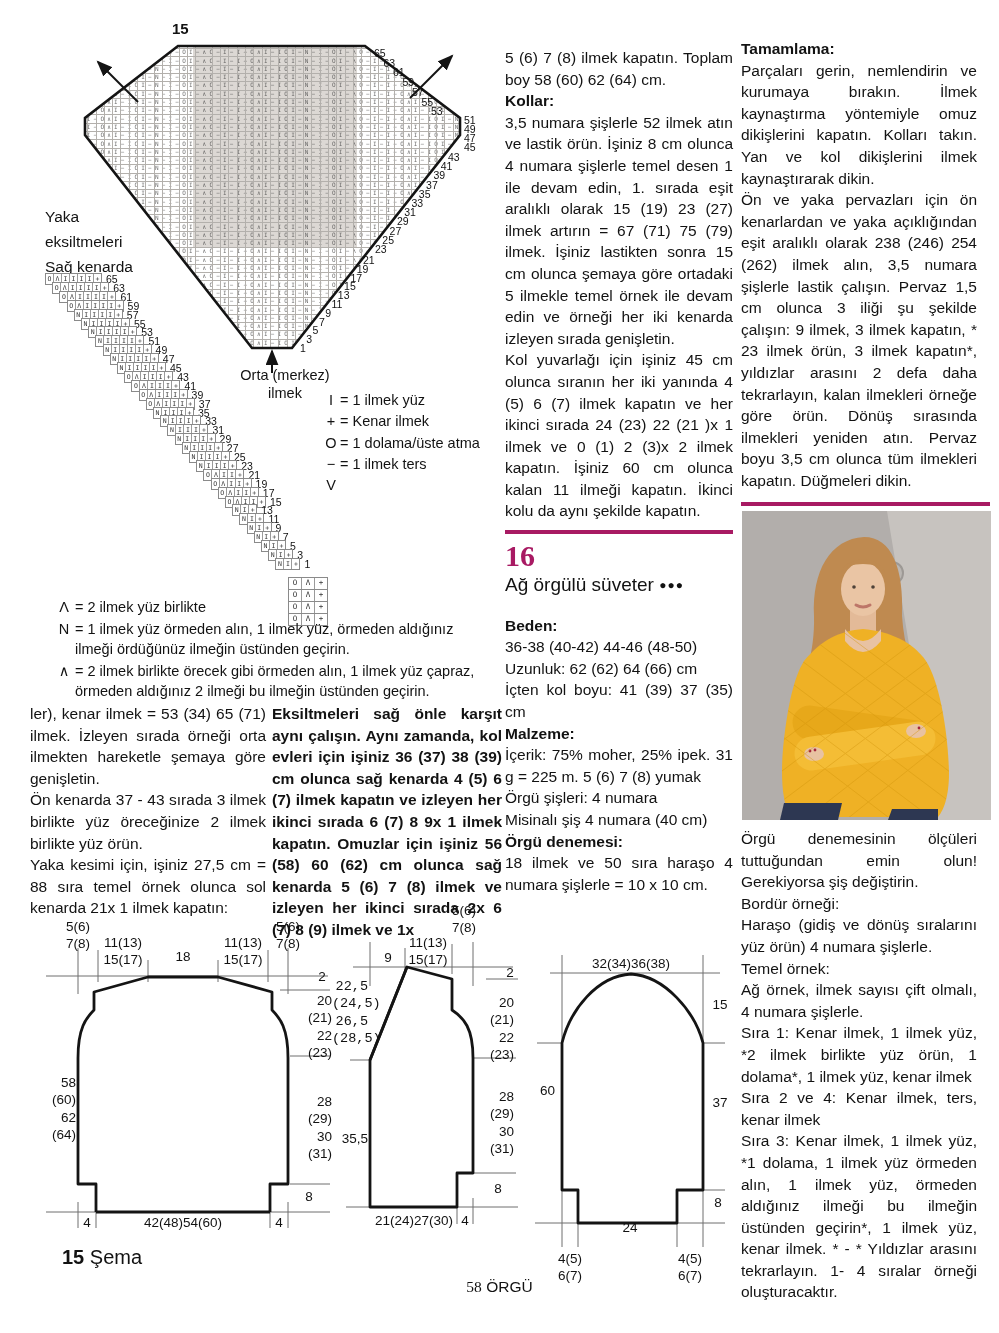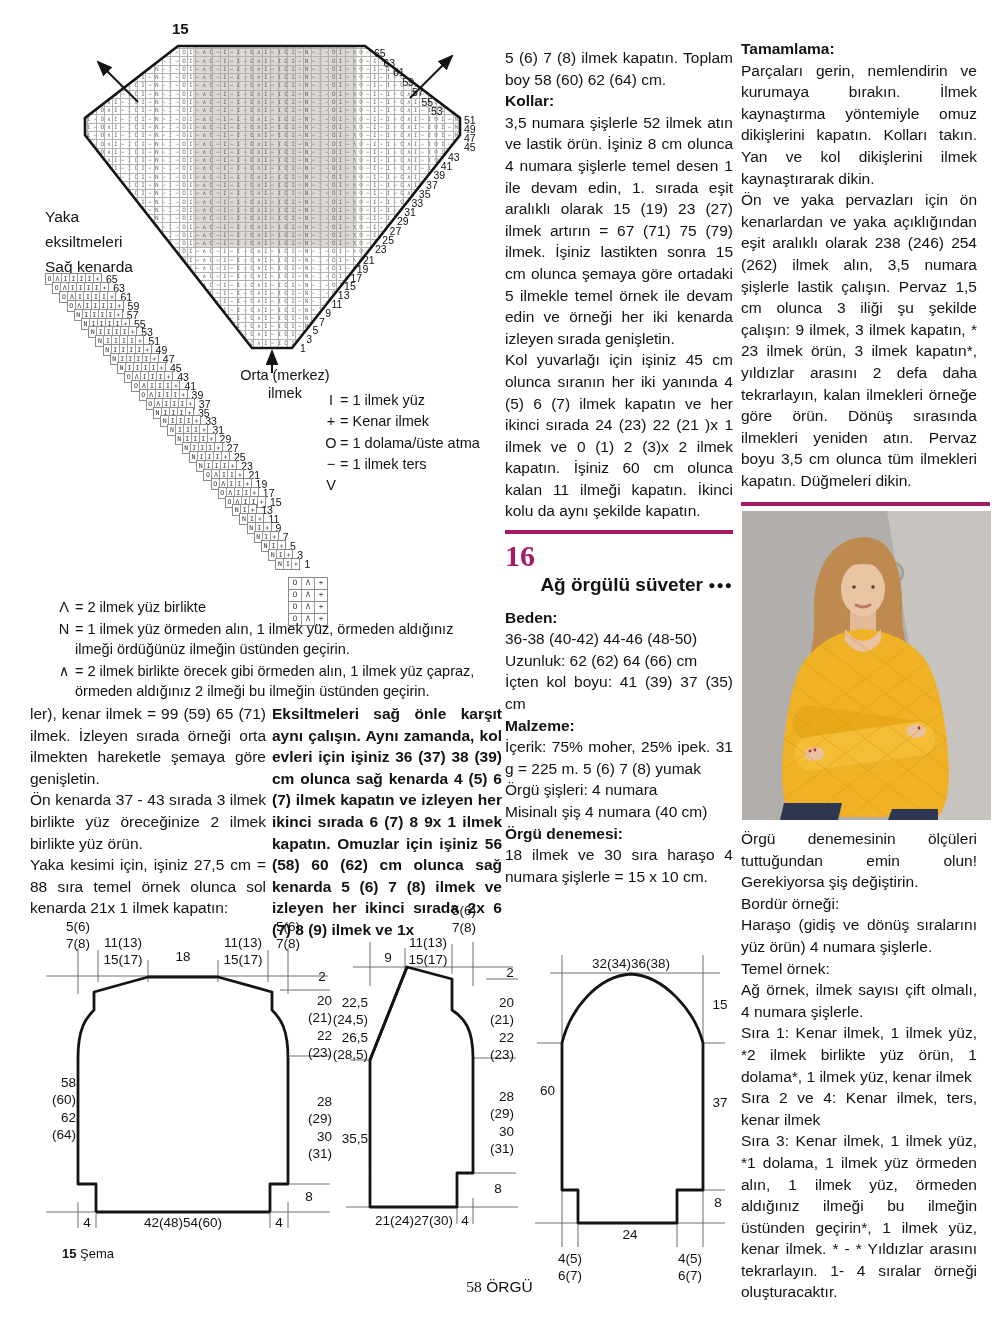--- a/index.html
+++ b/index.html
@@ -6,21 +6,21 @@
   .page{position:relative;width:999px;height:1333px;background:#fff;overflow:hidden;
         font-family:"Liberation Sans",sans-serif;color:#121212;}
   .abs{position:absolute;}
   
   .textcol{position:absolute;text-align:justify;font-size:15.5px;line-height:21.6px;}
   .textcol p{margin:0;}
   .textcol p.b{font-weight:bold;text-align:left;}
   .rule{height:3.5px;background:#a81a63;}
   .sec-num{font-family:"Liberation Serif",serif;font-weight:bold;font-size:30px;
            color:#a81a63;line-height:30px;margin:7px 0 2px 0;}
-  .sec-title{font-weight:bold;font-size:19px;line-height:24px;margin-bottom:10px;text-align:right;}
+  .sec-title{font-weight:normal;font-size:19px;line-height:24px;margin-bottom:18px;text-align:left;}
   .sec-title .dots{font-size:12px;letter-spacing:1px;vertical-align:2px;}
   
   .chart-num{position:absolute;left:172px;top:20px;font-size:15px;font-weight:bold;}
   .side-caption{position:absolute;left:45px;top:204px;font-size:15.5px;line-height:25px;white-space:pre-line;}
   .center-label{position:absolute;left:220px;top:366px;width:130px;text-align:center;
                 font-size:14.5px;line-height:18px;white-space:pre-line;}
   #shield-wrap{position:absolute;left:80px;top:40px;width:400px;height:340px;}
   #shield-fill{position:absolute;inset:0;
      clip-path:polygon(98px 6px,285px 6px,380px 78px,380px 95px,212px 308px,172px 308px,5px 95px,5px 78px);}
   #shield-fill .band{position:absolute;left:113px;top:0;width:164px;height:207px;background:#dcd8d4;}
@@ -47,21 +47,21 @@
   .ltxt{flex:1;}
   #notes{position:absolute;left:53px;top:597px;width:430px;font-size:14.5px;line-height:20.5px;}
   .nrow{display:flex;margin-bottom:1px;}
   .nsym{width:22px;text-align:center;flex:none;}
   .ntxt{flex:1;}
   
   .schem{position:absolute;}
   .schem svg{position:absolute;inset:0;overflow:visible;}
   .sl{position:absolute;font-size:13.5px;line-height:17.3px;text-align:center;white-space:pre-line;}
   .sl.r{text-align:right;}
-  .caption{position:absolute;font-size:13px;}
+  .caption{position:absolute;font-size:20px;}
   .caption b{font-weight:bold;}
   .thin{stroke:#6e6e6e;stroke-width:1;}
   .thick{stroke:#141414;stroke-width:2.8;fill:none;stroke-linejoin:round;}
   
   .footer{position:absolute;left:0;top:1278px;width:100%;text-align:center;font-size:15.5px;}
   .footer .pn{font-family:"Liberation Serif",serif;}
   
   #photo{position:absolute;left:742px;top:511px;width:249px;height:309px;}
 </style>
 </head>
@@ -565,21 +565,21 @@
         <span class="nsym">N</span>
         <span class="ntxt">= 1 ilmek yüz örmeden alın, 1 ilmek yüz, örmeden aldığınız ilmeği ördüğünüz ilmeğin üstünden geçirin.</span>
       </div>
       <div class="nrow">
         <span class="nsym">∧</span>
         <span class="ntxt">= 2 ilmek birlikte örecek gibi örmeden alın, 1 ilmek yüz çapraz, örmeden aldığınız 2 ilmeği bu ilmeğin üstünden geçirin.</span>
       </div>
     </div>
 
   <div id="col1" class="textcol" style="left:30px;top:703px;width:236px;">
-      <p>ler), kenar ilmek = 99 (59) 65 (71) ilmek. İzleyen sırada örneği orta ilmekten hareketle şemaya göre genişletin.</p>
+      <p>ler), kenar ilmek = 53 (34) 65 (71) ilmek. İzleyen sırada örneği orta ilmekten hareketle şemaya göre genişletin.</p>
       <p>Ön kenarda 37 - 43 sırada 3 ilmek birlikte yüz öreceğinize 2 ilmek birlikte yüz örün.</p>
       <p>Yaka kesimi için, işiniz 27,5 cm = 88 sıra temel örnek olunca sol kenarda 21x 1 ilmek kapatın:</p>
     </div>
   <div id="col2" class="textcol" style="left:272px;top:703px;width:230px;font-weight:bold;">
       <p>Eksiltmeleri sağ önle karşıt aynı çalışın. Aynı zamanda, kol evleri için işiniz 36 (37) 38 (39) cm olunca sağ kenarda 4 (5) 6 (7) ilmek kapatın ve izleyen her ikinci sırada 6 (7) 8 9x 1 ilmek kapatın. Omuzlar için işiniz 56 (58) 60 (62) cm olunca sağ kenarda 5 (6) 7 (8) ilmek ve izleyen her ikinci sırada 2x 6 (7) 8 (9) ilmek ve 1x</p>
     </div>
 
   <div class="textcol" style="left:505px;top:47px;width:228px;">
     <div>
         <p>5 (6) 7 (8) ilmek kapatın. Toplam boy 58 (60) 62 (64) cm.</p>
@@ -596,21 +596,21 @@
     <div>
         <p class="b">Beden:</p>
         <p>36-38 (40-42) 44-46 (48-50)</p>
         <p>Uzunluk: 62 (62) 64 (66) cm</p>
         <p>İçten kol boyu: 41 (39) 37 (35) cm</p>
         <p class="b">Malzeme:</p>
         <p>İçerik: 75% moher, 25% ipek. 31 g = 225 m. 5 (6) 7 (8) yumak</p>
         <p>Örgü şişleri: 4 numara</p>
         <p>Misinalı şiş 4 numara (40 cm)</p>
         <p class="b">Örgü denemesi:</p>
-        <p>18 ilmek ve 30 sıra haraşo 4 numara şişlerle = 15 x 10 cm.</p>
+        <p>18 ilmek ve 50 sıra haraşo 4 numara şişlerle = 10 x 10 cm.</p>
       </div>
   </div>
 
   <div id="col4a" class="textcol" style="left:741px;top:38px;width:236px;">
       <p class="b">Tamamlama:</p>
       <p>Parçaları gerin, nemlendirin ve kurumaya bırakın. İlmek kaynaştırma yöntemiyle omuz dikişlerini kapatın. Kolları takın. Yan ve kol dikişlerini ilmek kaynaştırarak dikin.</p>
       <p>Ön ve yaka pervazları için ön kenarlardan ve yaka açıklığından eşit aralıklı olarak 238 (246) 254 (262) ilmek alın, 3,5 numara şişlerle lastik çalışın. Pervaz 1,5 cm olunca 3 iliği şu şekilde çalışın: 9 ilmek, 3 ilmek kapatın, * 23 ilmek örün, 3 ilmek kapatın*, yıldızlar arasını 2 defa daha tekrarlayın, kalan ilmekleri örneğe göre örün. Dönüş sırasında ilmekleri yeniden atın. Pervaz boyu 3,5 cm olunca tüm ilmekleri kapatın. Düğmeleri dikin.</p>
     </div>
   <div class="rule abs" style="left:741px;top:502px;width:249px;"></div>
 
@@ -734,21 +734,21 @@
       </g>
       <path class="thick" d="M32,291 L119,291 L119,257 L135,257 L135,142 C135,112 126,102 114,94 L114,63 L69,51 L32,144 L32,291 Z M69,51 L114,63" fill="none"></path>
       <path class="thick" d="M32,144 L69,51"></path>
     </svg>
     <div class="sl" style="left:36px;top:33px;width:28px;">9</div>
     <div class="sl" style="left:64px;top:18px;width:52px;">11(13)
 15(17)</div>
     <div class="sl" style="left:104px;top:-14px;width:44px;">5(6)
 7(8)</div>
     <div class="sl" style="left:164px;top:48px;width:16px;">2</div>
-    <div class="sl r" style="left:-6px;top:78px;width:36px;">22,5
+    <div class="sl r" style="left:-6px;top:62px;width:36px;font-family:Liberation Mono, monospace;">22,5
 (24,5)
 26,5
 (28,5)</div>
     <div class="sl r" style="left:142px;top:78px;width:34px;">20
 (21)
 22
 (23)</div>
     <div class="sl r" style="left:-2px;top:214px;width:32px;">35,5</div>
     <div class="sl r" style="left:142px;top:172px;width:34px;">28
 (29)
@@ -772,21 +772,21 @@
         <line x1="53" y1="280" x2="53" y2="317"></line>
         <line x1="152" y1="280" x2="152" y2="317"></line>
       </g>
       <path class="thick" d="M53,293 L152,293 L152,260 L178,260 L178,113 C170,82 140,46 106,44 C72,46 45,80 37,113 L37,260 L53,260 L53,293 Z" fill="none"></path>
     </svg>
     <div class="sl" style="left:50px;top:25px;width:112px;">32(34)36(38)</div>
     <div class="sl" style="left:182px;top:66px;width:26px;">15</div>
     <div class="sl r" style="left:2px;top:152px;width:28px;">60</div>
     <div class="sl" style="left:182px;top:164px;width:26px;">37</div>
     <div class="sl" style="left:182px;top:264px;width:22px;">8</div>
-    <div class="sl" style="left:70px;top:296px;width:70px;">24</div>
+    <div class="sl" style="left:70px;top:289px;width:70px;">24</div>
     <div class="sl" style="left:23px;top:320px;width:44px;">4(5)
 6(7)</div>
     <div class="sl" style="left:143px;top:320px;width:44px;">4(5)
 6(7)</div>
   </div>
 
   <div class="footer">
     <span class="pn">58</span>
     <span>ÖRGÜ</span>
   </div>

